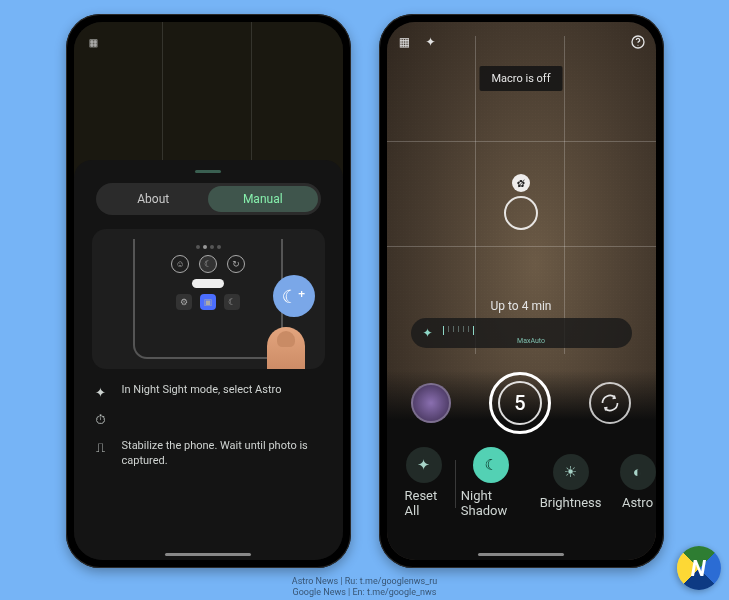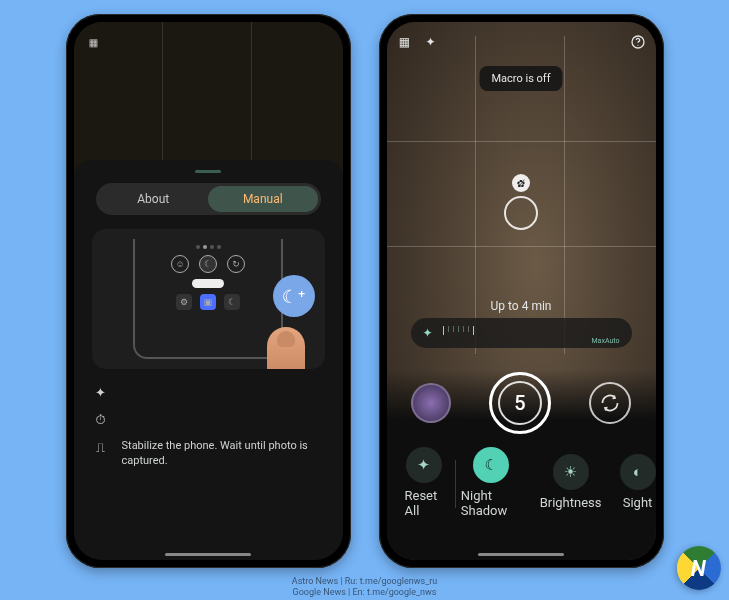--- a/index.html
+++ b/index.html
@@ -14,21 +14,21 @@
 
 .l-vf{position:absolute;top:0;left:0;right:0;height:160px;background:#1a1810}
 .l-grid-v{position:absolute;top:0;bottom:0;width:1px;background:rgba(255,255,255,.12)}
 .l-grid-v.a{left:33%}.l-grid-v.b{left:66%}
 .l-top-icon{position:absolute;top:12px;left:12px;width:16px;height:16px;display:flex;align-items:center;justify-content:center;color:#ccc;font-size:10px}
 .l-panel{position:absolute;left:0;right:0;bottom:0;top:138px;background:#141414;border-top-left-radius:18px;border-top-right-radius:18px;padding:10px 14px 8px}
 .drag{width:26px;height:3px;background:#3a5f51;border-radius:3px;margin:0 auto 10px}
 .l-title{color:#e8e8e8;font-size:18px;font-weight:400;text-align:center;margin-bottom:12px}
 .seg{display:flex;background:#2b2b2b;border-radius:18px;padding:3px;margin:0 8px 14px}
 .seg .sbtn{flex:1;text-align:center;font-size:12px;color:#c9c9c9;padding:6px 0;border-radius:14px}
-.seg .sbtn.act{background:#3f554c;color:#fdba74}
+.seg .sbtn.act{background:#3f554c;color:#86efac}
 .illus{background:#1e1e1e;border-radius:14px;margin:0 4px 14px;height:140px;position:relative;overflow:hidden;display:flex;align-items:center;justify-content:center}
 .il-frame{width:150px;height:120px;border:2px solid #555;border-top:none;border-radius:0 0 14px 14px;position:relative;display:flex;flex-direction:column;align-items:center;padding-top:6px;gap:6px}
 .il-dots{display:flex;gap:3px}
 .il-dots span{width:4px;height:4px;border-radius:50%;background:#555}
 .il-dots span.on{background:#999}
 .il-row{display:flex;gap:10px;align-items:center}
 .il-smcircle{width:18px;height:18px;border:1.5px solid #aaa;border-radius:50%;display:flex;align-items:center;justify-content:center;color:#aaa;font-size:9px}
 .il-smcircle.fill{background:#333}
 .il-pill{width:32px;height:9px;background:#eee;border-radius:5px}
 .il-brow{display:flex;gap:8px;align-items:center}
@@ -47,33 +47,33 @@
 .r-vf::after{content:"";position:absolute;inset:0;background-image:radial-gradient(rgba(255,255,255,.06) 1px,transparent 1px);background-size:3px 3px;mix-blend-mode:overlay;opacity:.5}
 .r-shade{position:absolute;left:0;right:0;bottom:0;height:190px;background:linear-gradient(transparent,#0e0e0e 50px,#0e0e0e)}
 .r-grid{position:absolute;top:14px;bottom:206px;left:0;right:0}
 .r-grid .gv{position:absolute;top:0;bottom:0;width:1px;background:rgba(255,255,255,.22)}
 .r-grid .gv.a{left:33%}.r-grid .gv.b{left:66%}
 .r-grid .gh{position:absolute;left:0;right:0;height:1px;background:rgba(255,255,255,.22)}
 .r-grid .gh.a{top:33%}.r-grid .gh.b{top:66%}
 .r-topbar{position:absolute;top:10px;left:10px;right:10px;height:20px;display:flex;justify-content:space-between;align-items:center;color:#e2e2e2;font-size:12px}
 .r-topbar .lg{display:flex;gap:10px}
 .rt-icon{width:16px;height:16px;display:flex;align-items:center;justify-content:center}
-.toast{position:absolute;top:44px;left:50%;transform:translateX(-50%);background:rgba(20,20,20,.88);color:#e6e6e6;font-size:11px;padding:6px 12px;border-radius:8px}
+.toast{position:absolute;top:44px;left:50%;transform:translateX(-50%);background:rgba(20,20,20,.88);color:#e6e6e6;font-size:11px;padding:6px 12px;border-radius:2px}
 .focus-stack{position:absolute;top:152px;left:50%;transform:translateX(-50%);display:flex;flex-direction:column;align-items:center;gap:4px}
 .fbadge{width:18px;height:18px;border-radius:50%;background:rgba(255,255,255,.9);display:flex;align-items:center;justify-content:center;font-size:10px;color:#222}
 .fcircle{width:34px;height:34px;border:2px solid rgba(255,255,255,.85);border-radius:50%}
 .slider-wrap{position:absolute;left:24px;right:24px;bottom:212px;display:flex;flex-direction:column;align-items:center;gap:5px}
 .slider-wrap .sl-lab{color:#e4e4e4;font-size:12px}
 .sliderbar{width:100%;background:rgba(26,26,26,.82);border-radius:18px;height:30px;display:flex;align-items:center;padding:0 12px;gap:10px}
 .sliderbar .slicon{color:#8ed8c7;font-size:12px}
 .sltrack{flex:1;position:relative;height:20px}
 .slticks{position:absolute;left:0;right:0;top:3px;display:flex;gap:4px}
 .slticks span{width:1px;height:6px;background:#5b6a66}
 .slticks span.tall{height:9px;background:#8ed8c7}
-.sllabs{position:absolute;left:0;right:0;bottom:-2px;display:flex;justify-content:flex-end;font-size:7px;color:#7fbfae}
+.sllabs{position:absolute;left:0;right:0;bottom:-2px;display:flex;justify-content:center;font-size:7px;color:#7fbfae}
 
 .shutter-row{position:absolute;left:0;right:0;bottom:124px;height:66px;display:flex;align-items:center;justify-content:center;gap:38px}
 .thumb{width:40px;height:40px;border-radius:50%;background:radial-gradient(circle,#8a6fb0,#3a2b4e);border:2px solid rgba(255,255,255,.25)}
 .shutter{width:62px;height:62px;border-radius:50%;background:transparent;border:3px solid #fff;display:flex;align-items:center;justify-content:center;position:relative}
 .shutter::before{content:"";position:absolute;inset:6px;border-radius:50%;border:2px solid rgba(255,255,255,.85)}
 .shutter span{color:#fff;font-size:20px;font-weight:500;z-index:1}
 .flip{width:42px;height:42px;border-radius:50%;border:2px solid rgba(255,255,255,.75);display:flex;align-items:center;justify-content:center}
 .flip svg{width:20px;height:20px;stroke:#e4e4e4;fill:none;stroke-width:2}
 
 .ctrl-row{position:absolute;left:0;right:0;bottom:46px;height:64px;display:flex;align-items:center;justify-content:flex-start;gap:18px;padding-left:18px}
@@ -128,20 +128,21 @@
             </div>
           </div>
           <div class="il-fab">☾⁺</div>
           <div class="il-finger">
               <div class="il-nail"></div>
             </div>
         </div>
         <div class="tips">
           <div class="tip">
             <div class="ti">✦</div>
+            <div class="tt">In Night Sight mode, select Astro</div>
           </div>
           <div class="tip">
             <div class="ti">⏱</div>
           </div>
           <div class="tip">
             <div class="ti">⎍</div>
             <div class="tt">Stabilize the phone. Wait until photo is captured.</div>
           </div>
         </div>
       </div>
@@ -223,21 +224,21 @@
         <div class="ctrl act">
           <div class="cc">☾</div>
           <div class="cl">Night Shadow</div>
         </div>
         <div class="ctrl">
           <div class="cc">☀</div>
           <div class="cl">Brightness</div>
         </div>
         <div class="ctrl">
           <div class="cc">◐</div>
-          <div class="cl">Sight</div>
+          <div class="cl">Astro</div>
         </div>
       </div>
 
       <div class="homebar"></div>
     </div>
   </div>
 </div>
 
 <div class="credits">
   <div>Astro News | Ru: t.me/googlenws_ru</div>

